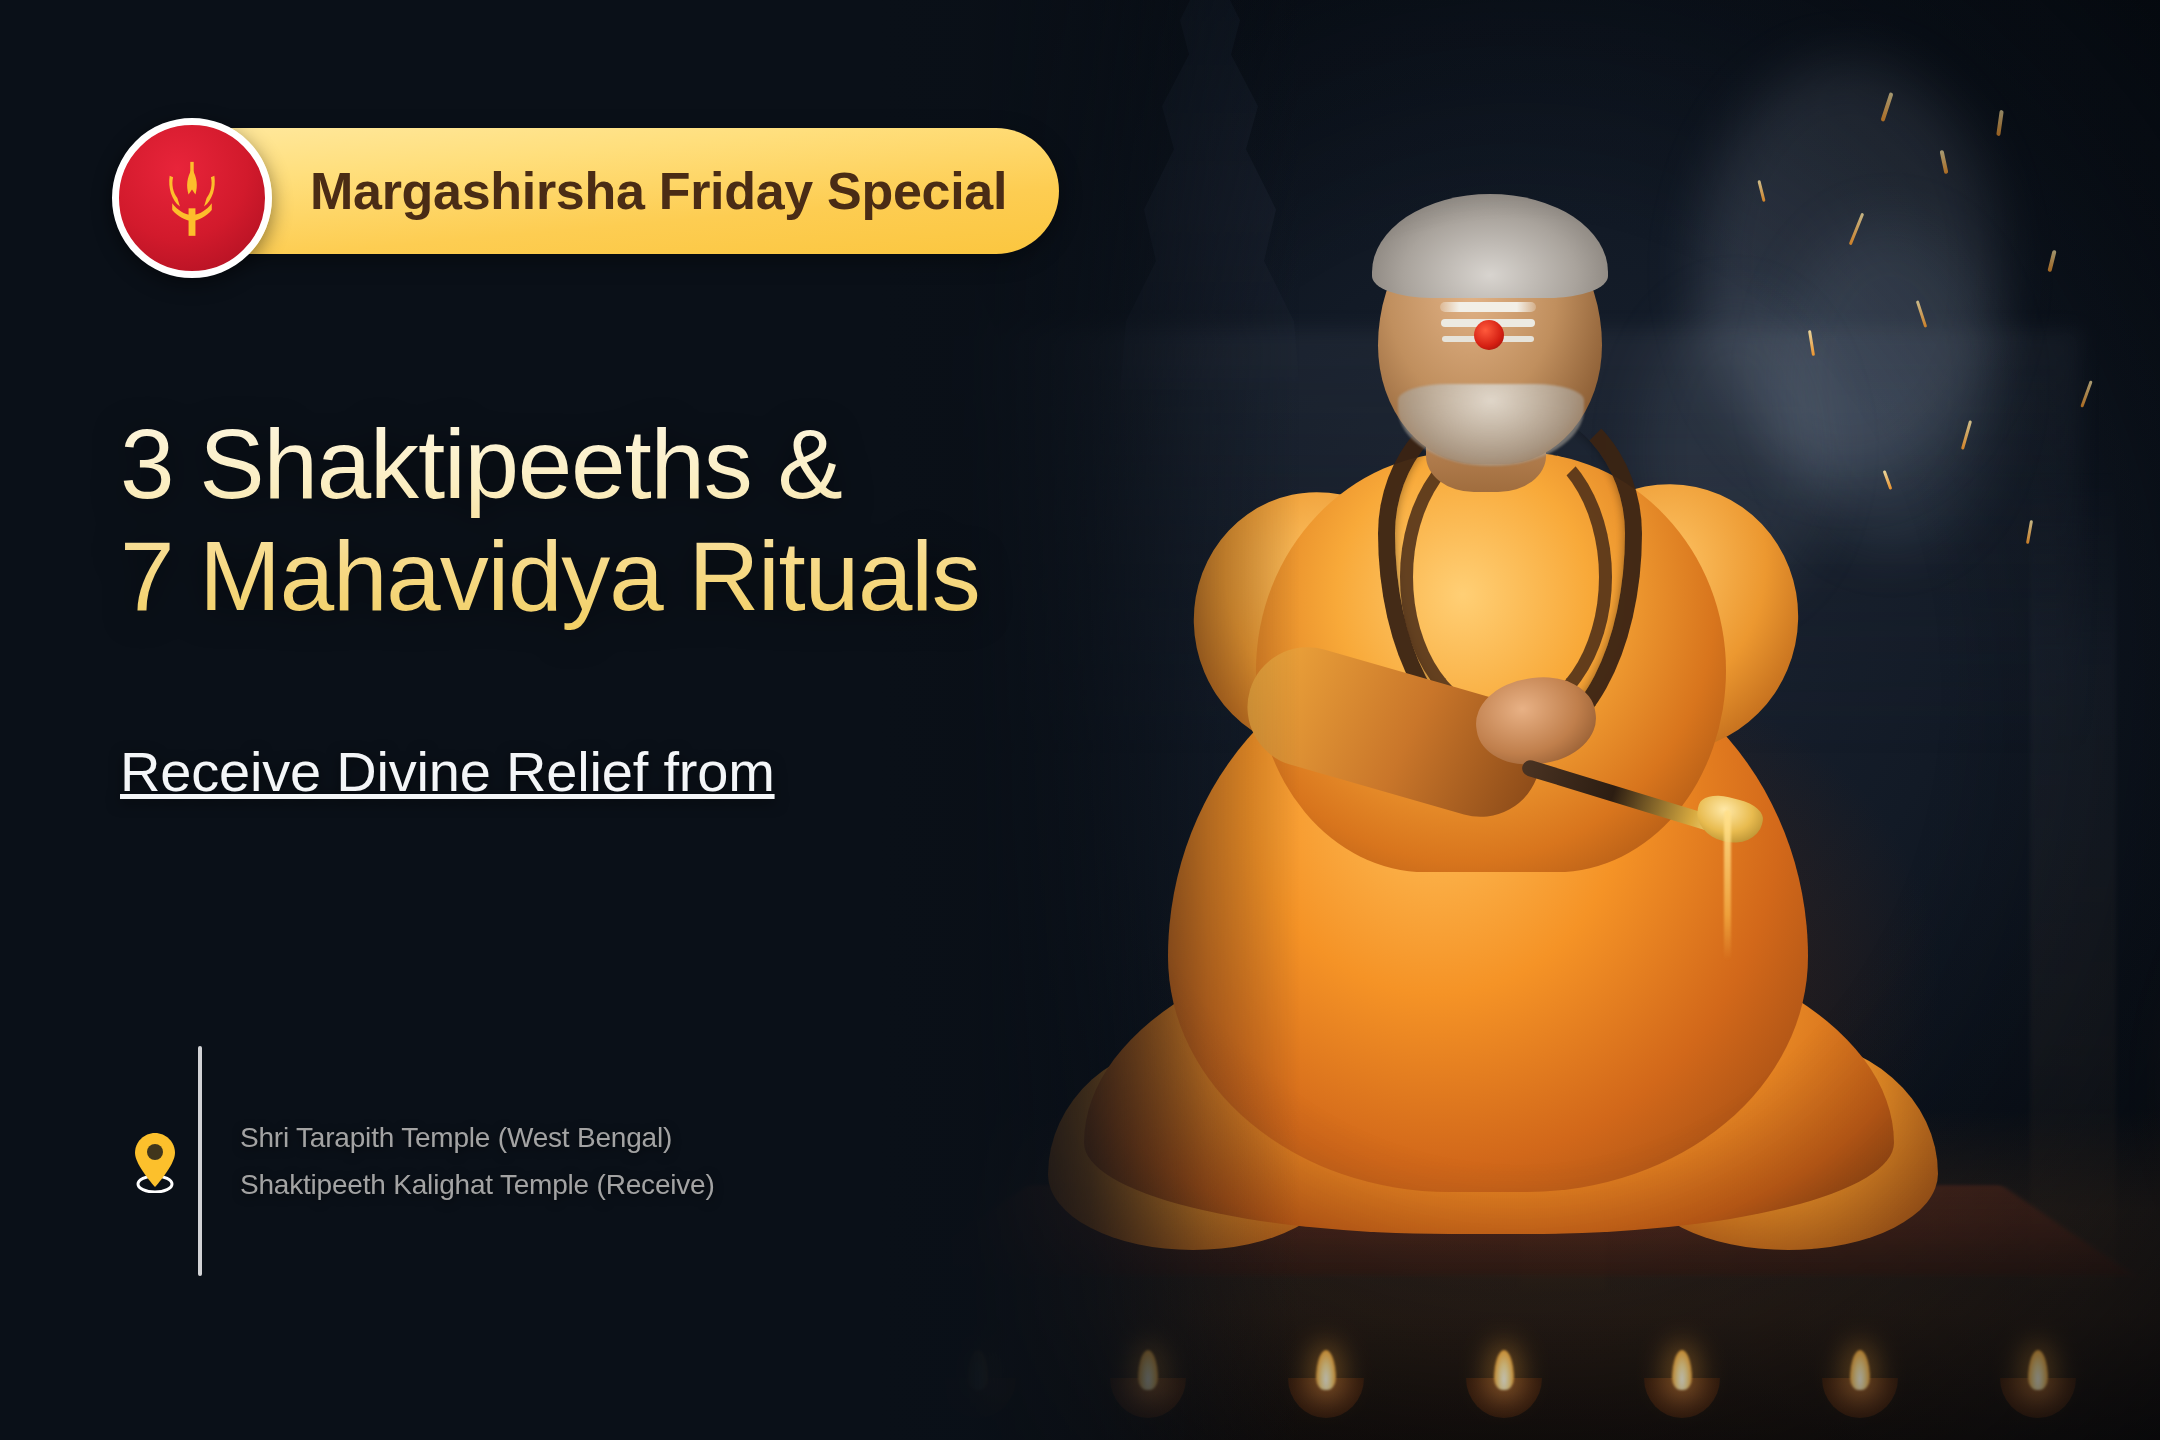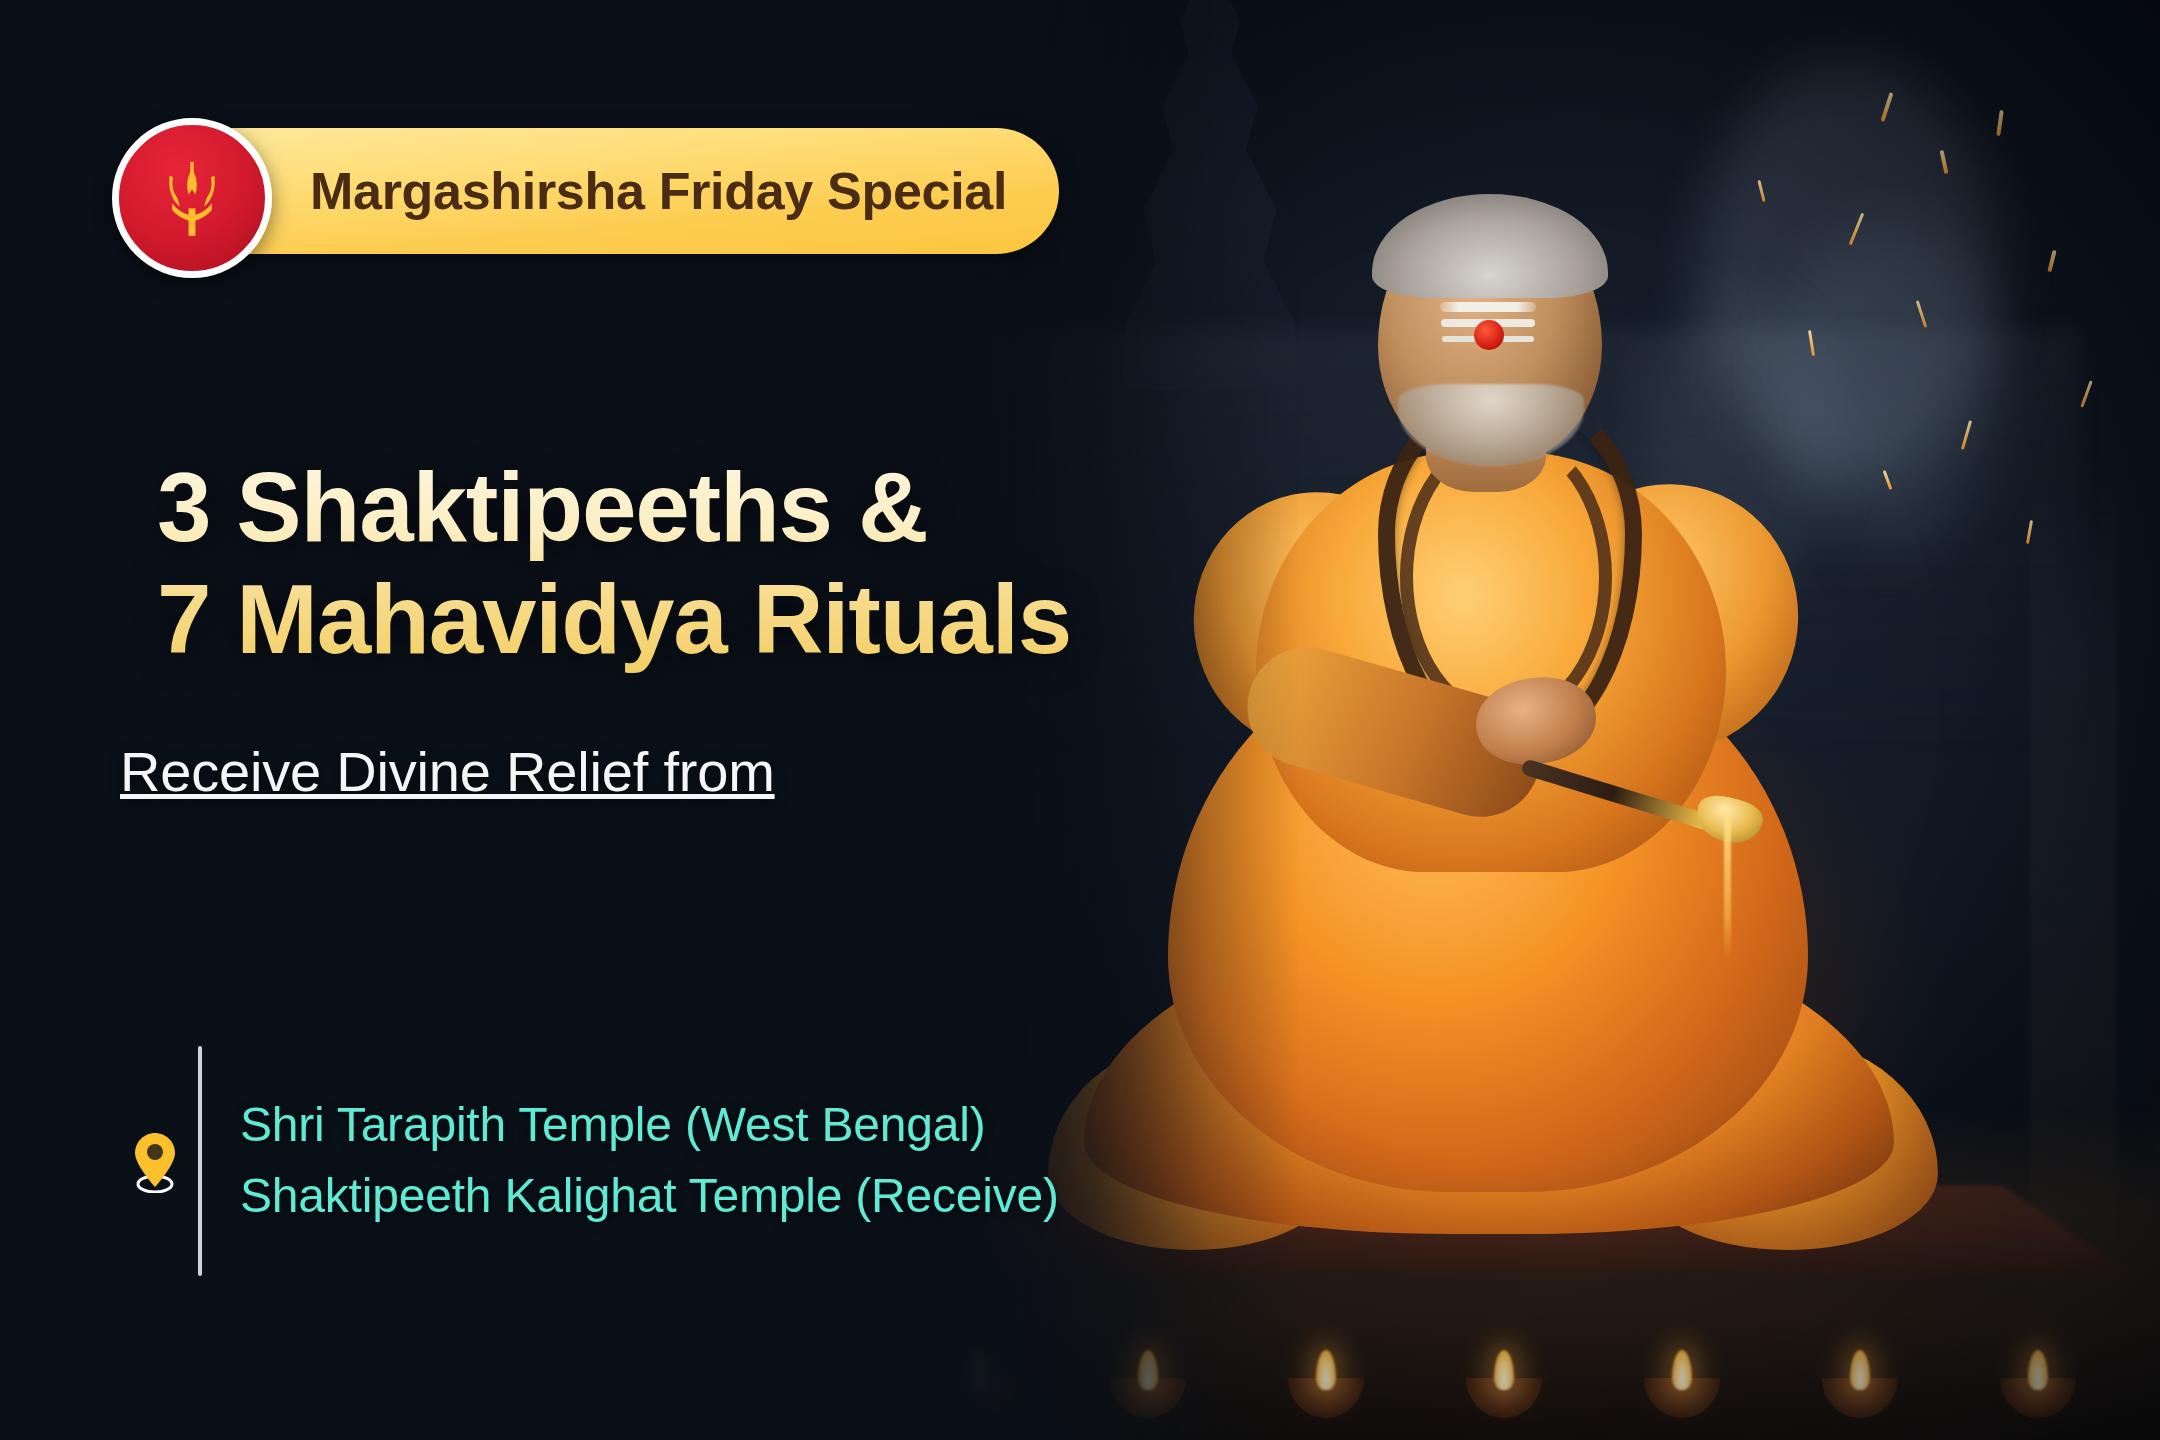--- a/index.html
+++ b/index.html
@@ -141,41 +141,41 @@
     background:linear-gradient(175deg,#ffe9a0 0%,#ffdf7d 30%,#fdcd52 68%,#fbc63f 100%);
     box-shadow:0 6px 22px rgba(0,0,0,.38);text-align:center;}
   .badge-text{font-size:52px;font-weight:bold;color:#4a2c15;letter-spacing:-.3px;
     white-space:nowrap;}
   .badge-icon{position:absolute;left:-8px;top:-10px;width:146px;height:146px;
     border-radius:50%;background:radial-gradient(circle at 40% 30%, #e8243a 0%, #d21a2c 52%, #a90f20 100%);
     border:7px solid #fff;box-shadow:0 6px 20px rgba(0,0,0,.45);
     display:flex;align-items:center;justify-content:center;}
   .badge-icon svg{width:86px;height:86px;}
 
-  .headline{position:absolute;left:120px;top:452px;
-    font-size:98px;font-weight:bold;line-height:1.14;letter-spacing:-1.2px;
+  .headline{position:absolute;left:120px;top:409px;
+    font-size:98px;font-weight:normal;line-height:1.14;letter-spacing:-1.2px;
     background:linear-gradient(180deg,#fdf6e0 0%,#fbeec2 34%,#f7db8c 66%,#f2cf63 100%);
     -webkit-background-clip:text;background-clip:text;color:transparent;
     -webkit-text-fill-color:transparent;
-    filter:drop-shadow(0 4px 16px rgba(0,0,0,.55));margin-left:37px;}
+    filter:drop-shadow(0 4px 16px rgba(0,0,0,.55));}
   .headline span{display:block;}
 
   .subtitle{position:absolute;left:120px;top:736px;
     font-size:56px;font-weight:normal;line-height:1.28;color:#f4f6f8;
     letter-spacing:-.2px;text-shadow:0 3px 14px rgba(0,0,0,.6);text-decoration:underline;}
   .subtitle span{display:block;}
 
   .locations{position:absolute;left:112px;top:1046px;
     display:flex;align-items:center;}
   .pin{width:86px;display:flex;align-items:center;justify-content:center;}
   .pin svg{width:56px;height:64px;}
   .vline{width:4px;height:230px;background:#ffffff;opacity:.82;margin-right:38px;
     border-radius:2px;}
   .loc-list{display:flex;flex-direction:column;justify-content:center;gap:14px;}
-  .loc-item{font-size:48px;color:#5eead4;line-height:1.18;letter-spacing:-.2px;
+  .loc-item{font-size:28px;color:#a3a3a3;line-height:1.18;letter-spacing:-.2px;
     white-space:nowrap;text-shadow:0 2px 10px rgba(0,0,0,.65);}
 </style>
 </head>
 <body>
 
 <div class="banner">
 
   <div class="photo">
     <div class="photo-base"></div>
     <div class="shikhara"></div>

